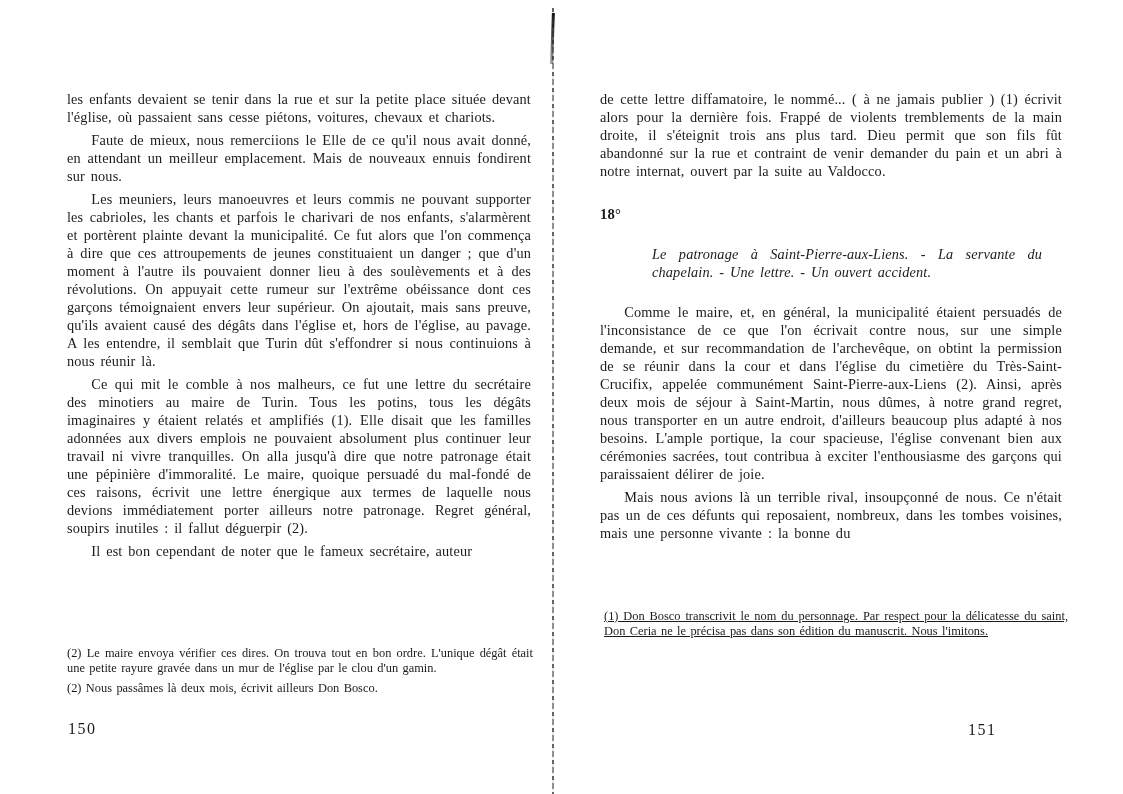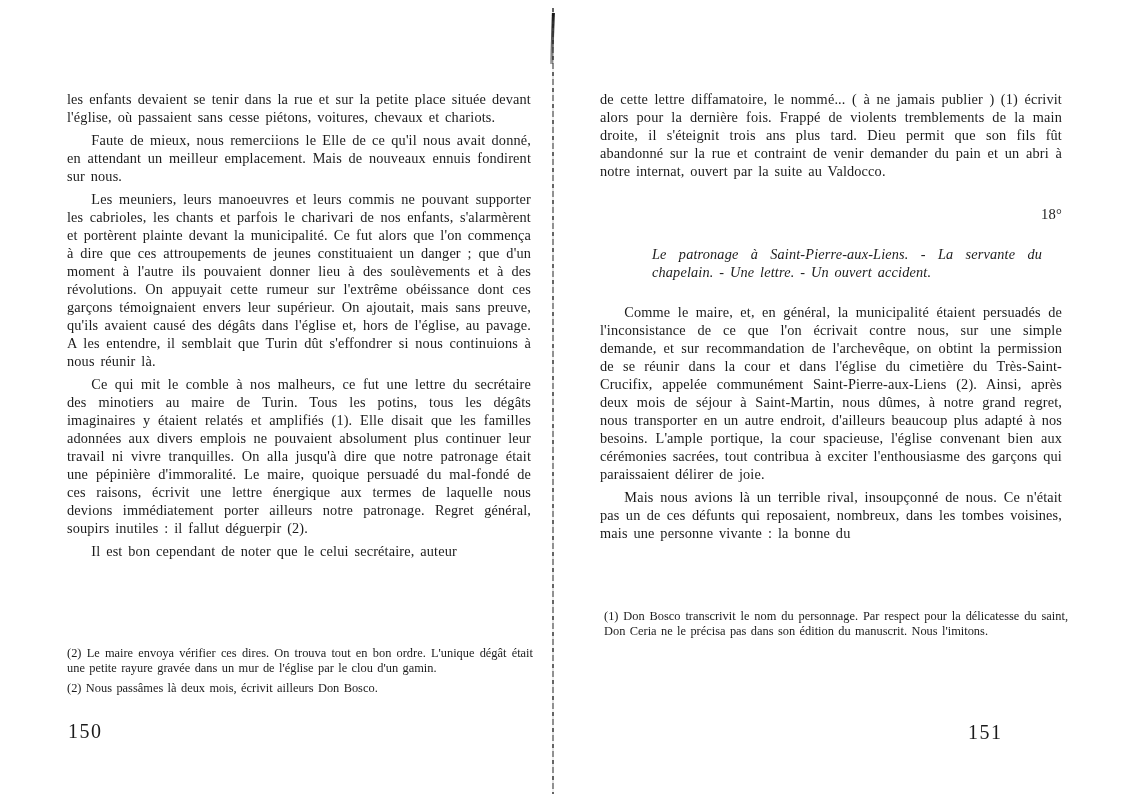--- a/index.html
+++ b/index.html
@@ -27,47 +27,48 @@
   .right-body { left: 572px; top: 90px; width: 462px; margin-left: 28px; }
 
   .page-body p {
     margin: 0 0 5px 0;
     text-indent: 1.7em;
   }
   .page-body p.first {
     text-indent: 0;
   }
   .section-no {
-    text-align: right;
+    text-align: left;
     text-indent: 0 !important;
     margin: 25px 0 22px 0 !important;
     font-size: 14.6px;
+    font-weight: bold;
   }
   .subtitle {
     font-style: italic;
     text-indent: 0 !important;
     margin: 0 20px 22px 52px !important;
   }
   .footnotes {
     position: absolute;
     font-size: 12.4px;
     line-height: 15.3px;
     text-align: justify;
     word-spacing: 1.3px;
   }
   .footnotes p {
     margin: 0 0 4px 0;
     text-indent: 0;
   }
   .fn-left  { left: 67px;  top: 646px; width: 466px; }
-  .fn-right { left: 604px; top: 609px; width: 464px; }
+  .fn-right { left: 604px; top: 609px; width: 464px; text-decoration: underline; }
 
   .pagenum {
     position: absolute;
-    font-size: 20px;
+    font-size: 16px;
     letter-spacing: 1.5px;
   }
   .pn-left  { left: 68px;   top: 720px; }
   .pn-right { left: 968px; top: 721px; }
 
   
   .gutter {
     position: absolute;
     left: 552px;
     top: 8px;
@@ -98,21 +99,21 @@
 <div>
 
   <div class="gutter"></div>
   <div class="gutter-head"></div>
 
   <div class="page-body left-body">
     <p class="first">les enfants devaient se tenir dans la rue et sur la petite place située devant l'église, où passaient sans cesse piétons, voitures, chevaux et chariots.</p>
     <p>Faute de mieux, nous remerciions le Elle de ce qu'il nous avait donné, en attendant un meilleur emplacement. Mais de nouveaux ennuis fondirent sur nous.</p>
     <p>Les meuniers, leurs manoeuvres et leurs commis ne pouvant supporter les cabrioles, les chants et parfois le charivari de nos enfants, s'alarmèrent et portèrent plainte devant la municipalité. Ce fut alors que l'on commença à dire que ces attroupements de jeunes constituaient un danger ; que d'un moment à l'autre ils pouvaient donner lieu à des soulèvements et à des révolutions. On appuyait cette rumeur sur l'extrême obéissance dont ces garçons témoignaient envers leur supérieur. On ajoutait, mais sans preuve, qu'ils avaient causé des dégâts dans l'église et, hors de l'église, au pavage. A les entendre, il semblait que Turin dût s'effondrer si nous continuions à nous réunir là.</p>
     <p>Ce qui mit le comble à nos malheurs, ce fut une lettre du secrétaire des minotiers au maire de Turin. Tous les potins, tous les dégâts imaginaires y étaient relatés et amplifiés (1). Elle disait que les familles adonnées aux divers emplois ne pouvaient absolument plus continuer leur travail ni vivre tranquilles. On alla jusqu'à dire que notre patronage était une pépinière d'immoralité. Le maire, quoique persuadé du mal-fondé de ces raisons, écrivit une lettre énergique aux termes de laquelle nous devions immédiatement porter ailleurs notre patronage. Regret général, soupirs inutiles : il fallut déguerpir (2).</p>
-    <p>Il est bon cependant de noter que le celui secrétaire, auteur</p>
+    <p>Il est bon cependant de noter que le fameux secrétaire, auteur</p>
   </div>
 
   <div class="footnotes fn-left">
     <p>(2) Le maire envoya vérifier ces dires. On trouva tout en bon ordre. L'unique dégât était une petite rayure gravée dans un mur de l'église par le clou d'un gamin.</p>
     <p>(2) Nous passâmes là deux mois, écrivit ailleurs Don Bosco.</p>
   </div>
 
   <div class="pagenum pn-left">150</div>
 
   <div class="page-body right-body">

